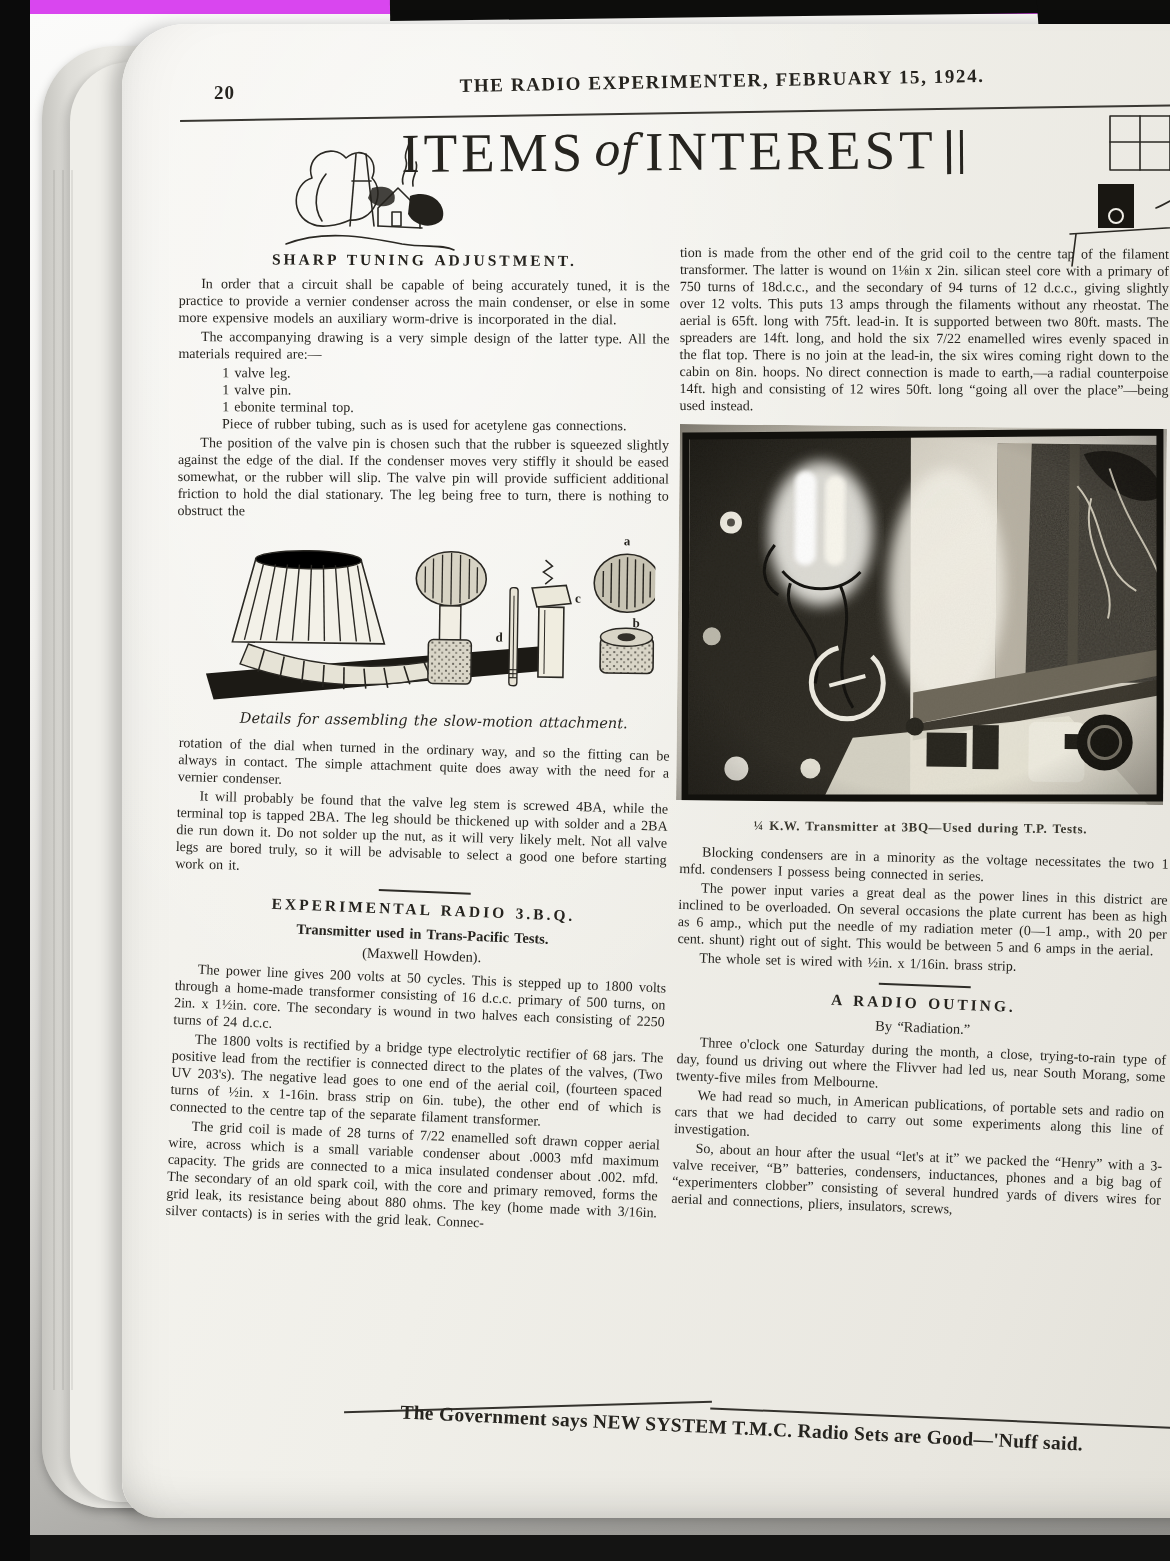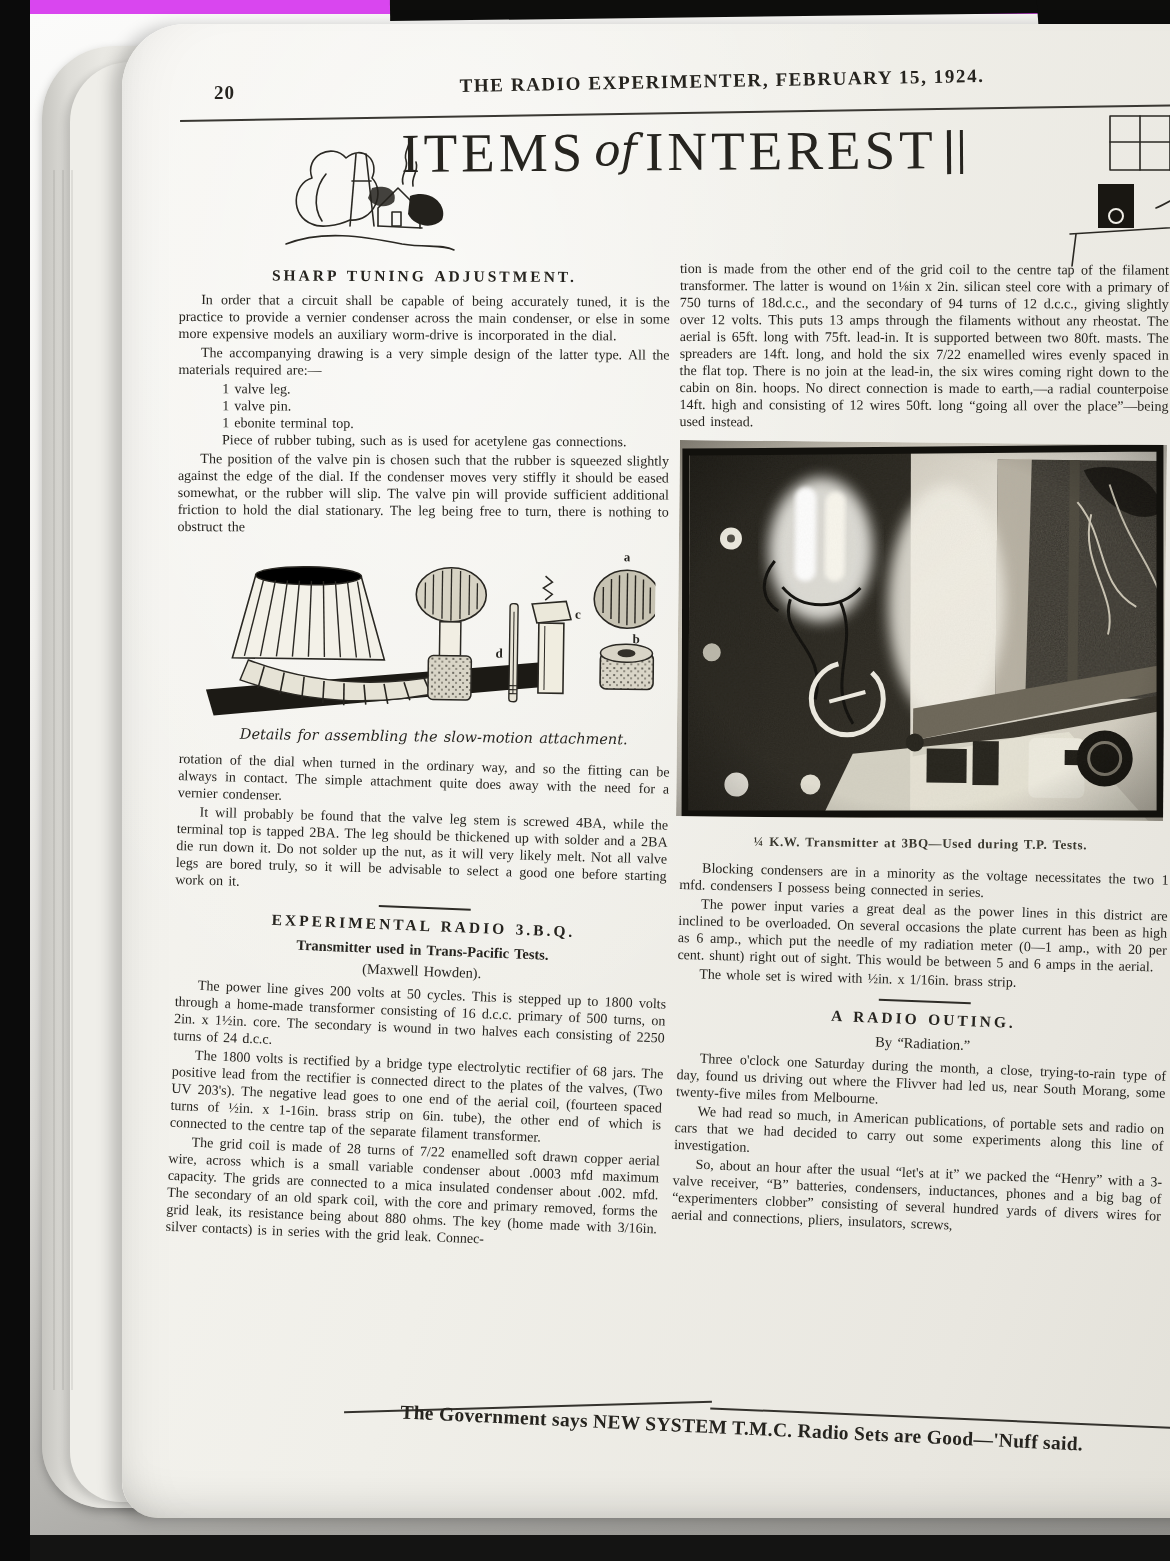--- a/index.html
+++ b/index.html
@@ -43,21 +43,21 @@
   .masthead{position:absolute;left:230px;top:96px;width:660px;text-align:center;white-space:nowrap;
     transform:rotate(-0.4deg);}
   .mast-word{font-size:55px;letter-spacing:4px;font-weight:normal;}
   .mast-of{font-size:44px;font-style:italic;font-family:"DejaVu Serif",serif;
     position:relative;top:-5px;margin:0 4px;}
   .mast-mark{display:inline-block;width:9px;height:44px;border-left:4px solid #26241f;
     border-right:3px solid #26241f;margin-left:10px;vertical-align:-6px;}
   .sketch-left{position:absolute;left:160px;top:102px;}
   .sketch-right{position:absolute;left:940px;top:86px;}
   
-  .col{position:absolute;top:236px;font-size:14px;line-height:17px;
+  .col{position:absolute;top:220px;font-size:14px;line-height:17px;
     text-align:justify;word-spacing:1.6px;}
   .col-left{left:57px;width:491px;}
   .col-right{left:558px;width:489px;}
   .blk{transform-origin:0 0;}
   .t03{transform:rotate(0.3deg);} .t08{transform:rotate(0.8deg);}
   .t16{transform:rotate(1.6deg);} .t23{transform:rotate(2.3deg);}
   .r02{transform:rotate(0.2deg);} .r06{transform:rotate(0.6deg);}
   .r15{transform:rotate(1.5deg);} .r22{transform:rotate(2.2deg);}
   .p{margin:0 0 2px 0;text-indent:1.6em;}
   .p.noindent{text-indent:0;}

